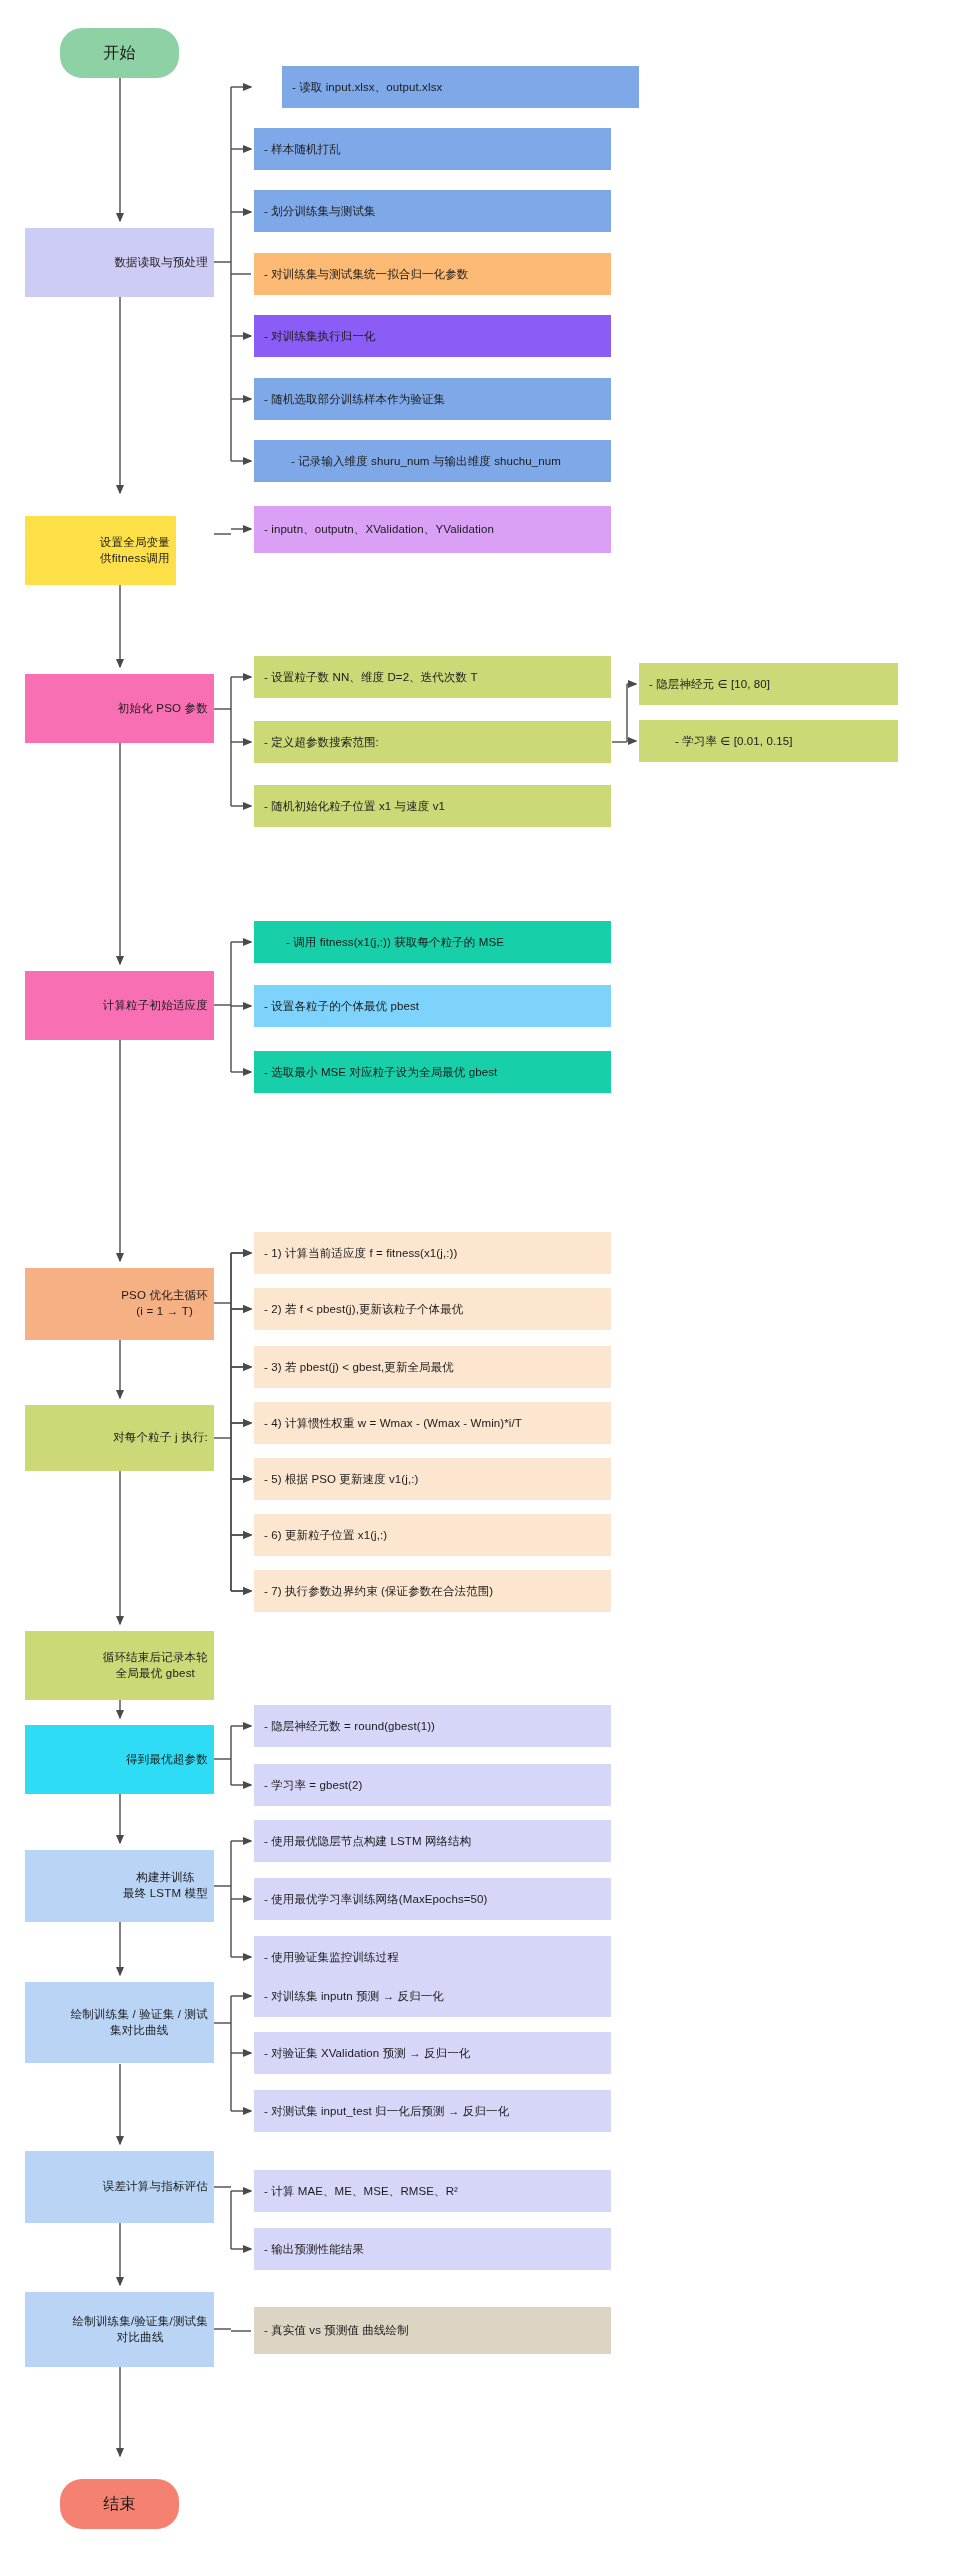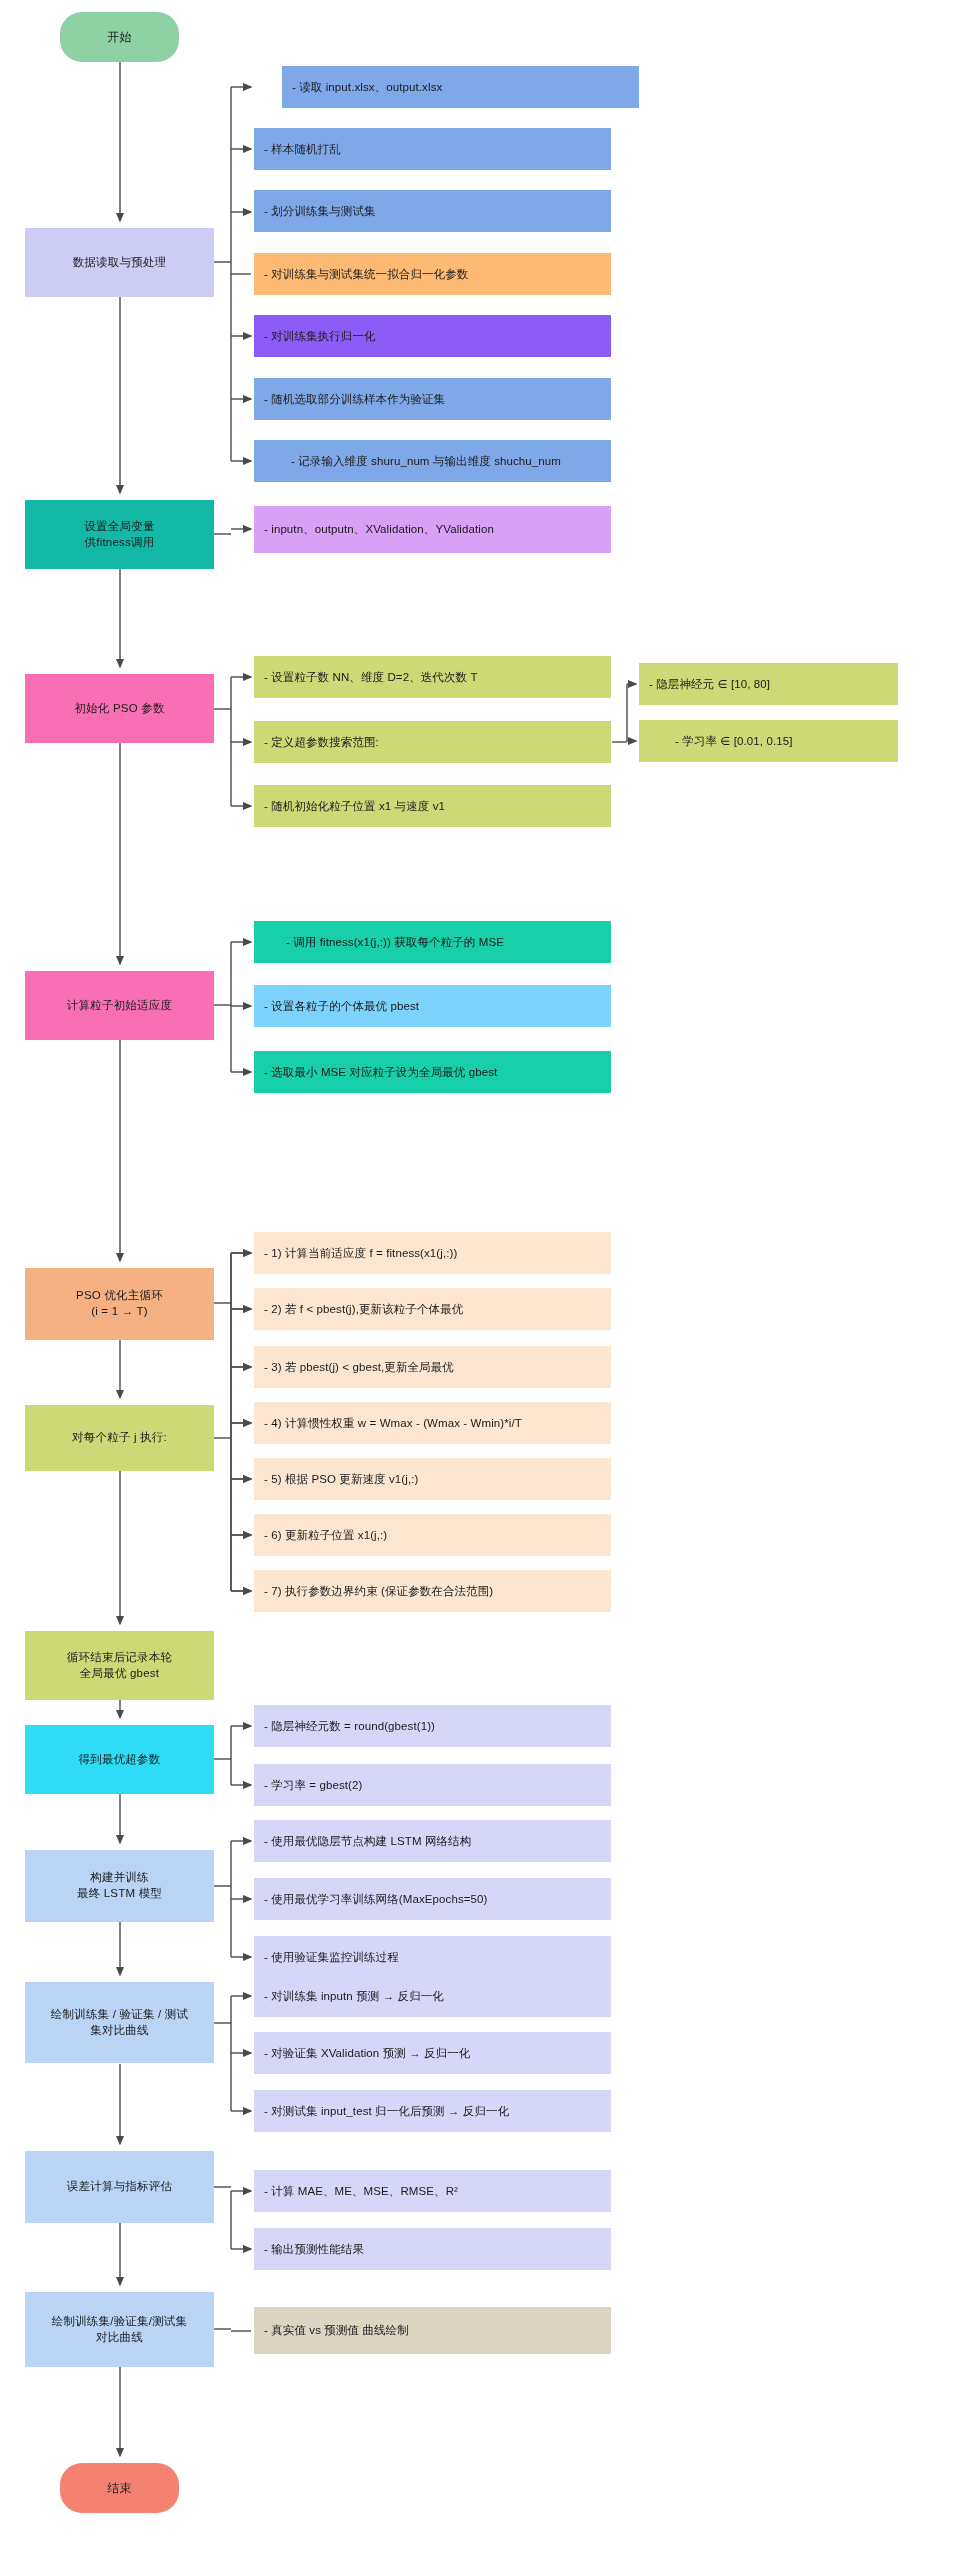--- a/index.html
+++ b/index.html
@@ -35,36 +35,37 @@
     justify-content: center;
     text-align: center;
     font-size: 11.5px;
     line-height: 1.35;
     letter-spacing: 0.2px;
     padding: 2px 6px;
     white-space: pre-line;
   }
   .node.terminal {
     border-radius: 22px;
-    font-size: 12px;
+    font-size: 16px;
+    margin-top: 16px;
   }
   .detail {
     position: absolute;
     box-sizing: border-box;
     display: flex;
     align-items: center;
     justify-content: flex-start;
     text-align: left;
     font-size: 11.5px;
     line-height: 1.3;
     letter-spacing: 0.1px;
     padding: 4px 10px;
     white-space: pre-line;
   }
-  .stage-node { box-shadow: none; }
+  .stage-node { box-shadow: none; justify-content: flex-end; }
 </style>
 </head>
 <body>
 
 <div id="canvas">
   <svg class="wires" id="wires" viewBox="0 0 953 2560" preserveAspectRatio="none">
     <defs>
       <marker id="arw" markerWidth="7" markerHeight="7" refX="6" refY="3" orient="auto">
         <path d="M0,0 L7,3 L0,6 z" fill="#4a4a4a"></path>
       </marker>
@@ -146,21 +147,21 @@
         <path d="M231,2331 L251,2331"></path>
         <path d="M612,742 L627,742"></path>
         <path d="M627,684 L627,741"></path>
         <path d="M627,684 L636,684" marker-end="url(#arw)"></path>
         <path d="M627,741 L636,741" marker-end="url(#arw)"></path>
       </g>
   </svg>
   <div id="nodes">
       <div class="node terminal" style="left: 60px; top: 12px; width: 119px; height: 50px; background: rgb(142, 209, 164);"><span>开始</span></div>
       <div class="node stage-node" style="left: 25px; top: 228px; width: 189px; height: 69px; background: rgb(204, 204, 245);"><span>数据读取与预处理</span></div>
-      <div class="node stage-node" style="left: 25px; top: 500px; width: 189px; height: 69px; background: #14b8a6;"><span>设置全局变量
+      <div class="node stage-node" style="left: 25px; top: 516px; width: 151px; height: 69px; background: #fde047;"><span>设置全局变量
 供fitness调用</span></div>
       <div class="node stage-node" style="left: 25px; top: 674px; width: 189px; height: 69px; background: rgb(249, 111, 179);"><span>初始化 PSO 参数</span></div>
       <div class="node stage-node" style="left: 25px; top: 971px; width: 189px; height: 69px; background: rgb(249, 111, 179);"><span>计算粒子初始适应度</span></div>
       <div class="node stage-node" style="left: 25px; top: 1268px; width: 189px; height: 72px; background: rgb(245, 177, 131);"><span>PSO 优化主循环
 (i = 1 → T)</span></div>
       <div class="node stage-node" style="left: 25px; top: 1405px; width: 189px; height: 66px; background: rgb(205, 217, 119);"><span>对每个粒子 j 执行:</span></div>
       <div class="node stage-node" style="left: 25px; top: 1631px; width: 189px; height: 69px; background: rgb(205, 217, 119);"><span>循环结束后记录本轮
 全局最优 gbest</span></div>
       <div class="node stage-node" style="left: 25px; top: 1725px; width: 189px; height: 69px; background: rgb(47, 220, 245);"><span>得到最优超参数</span></div>
       <div class="node stage-node" style="left: 25px; top: 1850px; width: 189px; height: 72px; background: rgb(185, 212, 245);"><span>构建并训练

